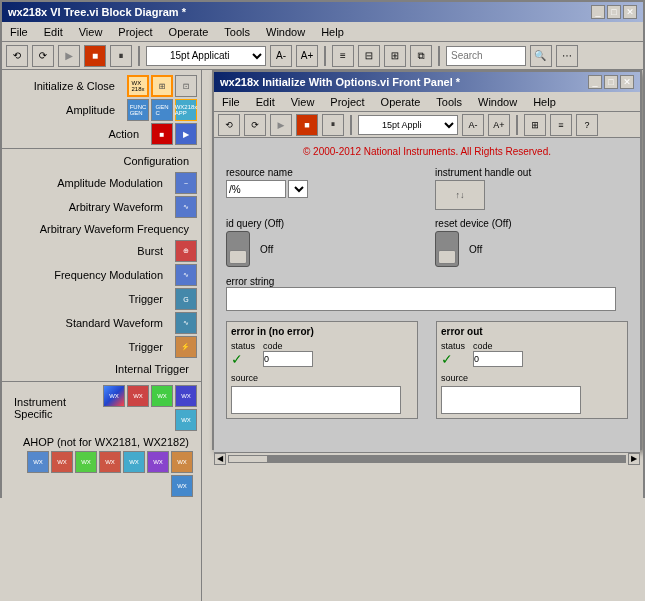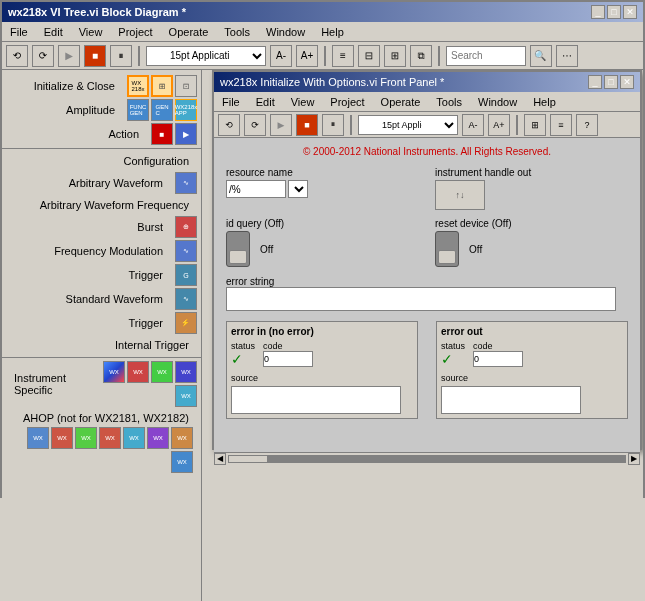--- a/index.html
+++ b/index.html
@@ -36,21 +36,21 @@
     .icon-block.red { background: #cc0000; }
 
     .sidebar-row { display: flex; align-items: center; justify-content: flex-end; padding: 1px 4px; }
 
     
     .diagram-area { flex: 1; background: #d4d0c8; position: relative; overflow: hidden; }
 
     
     .floating-window { position: absolute; top: 0; left: 10px; width: 430px; height: 380px; background: #d4d0c8; border: 2px solid #808080; box-shadow: 3px 3px 6px rgba(0,0,0,0.4); z-index: 10; }
     .float-title-bar { background: linear-gradient(to right, #0a246a, #a6b5d8); color: white; padding: 3px 6px; display: flex; align-items: center; justify-content: space-between; height: 20px; }
-    .float-title-text { font-size: 11px; font-weight: normal; }
+    .float-title-text { font-size: 11px; font-weight: bold; }
     .float-menu-bar { background: #d4d0c8; border-bottom: 1px solid #808080; padding: 2px 4px; display: flex; gap: 8px; height: 20px; align-items: center; }
     .float-toolbar { background: #d4d0c8; border-bottom: 1px solid #808080; padding: 2px 4px; display: flex; gap: 4px; align-items: center; height: 26px; }
     .float-body { height: calc(380px - 66px); overflow-y: auto; background: #c8c8c8; padding: 8px 12px; }
 
     .copyright-text { text-align: center; color: #cc0000; font-size: 10px; margin-bottom: 10px; }
 
     .form-row { display: flex; gap: 16px; margin-bottom: 8px; }
     .form-group { display: flex; flex-direction: column; gap: 2px; flex: 1; }
     .form-label { font-size: 10px; color: #000; }
     .form-input { height: 18px; border: 1px solid #808080; background: white; font-size: 10px; padding: 0 2px; width: 100%; }
@@ -162,20 +162,24 @@
           <div class="icon-block" style="background:#4466cc; font-size:8px; color:white;">▶</div>
         </div>
       </div>
 
       <div class="divider-line"></div>
 
       <div class="sidebar-row">
         <span class="sidebar-label">Configuration</span>
       </div>
 
+      <div class="sidebar-row">
+        <span class="sidebar-label">Amplitude Modulation</span>
+        <div class="icon-block" style="background:#5577cc; font-size:7px; color:white; margin-left:4px;">~</div>
+      </div>
 
 
       <div class="sidebar-row">
         <span class="sidebar-label">Arbitrary Waveform</span>
         <div class="icon-block" style="background:#5577cc; font-size:7px; color:white; margin-left:4px;">∿</div>
       </div>
 
       <div class="sidebar-row">
         <span class="sidebar-label">Arbitrary Waveform Frequency</span>
       </div>

